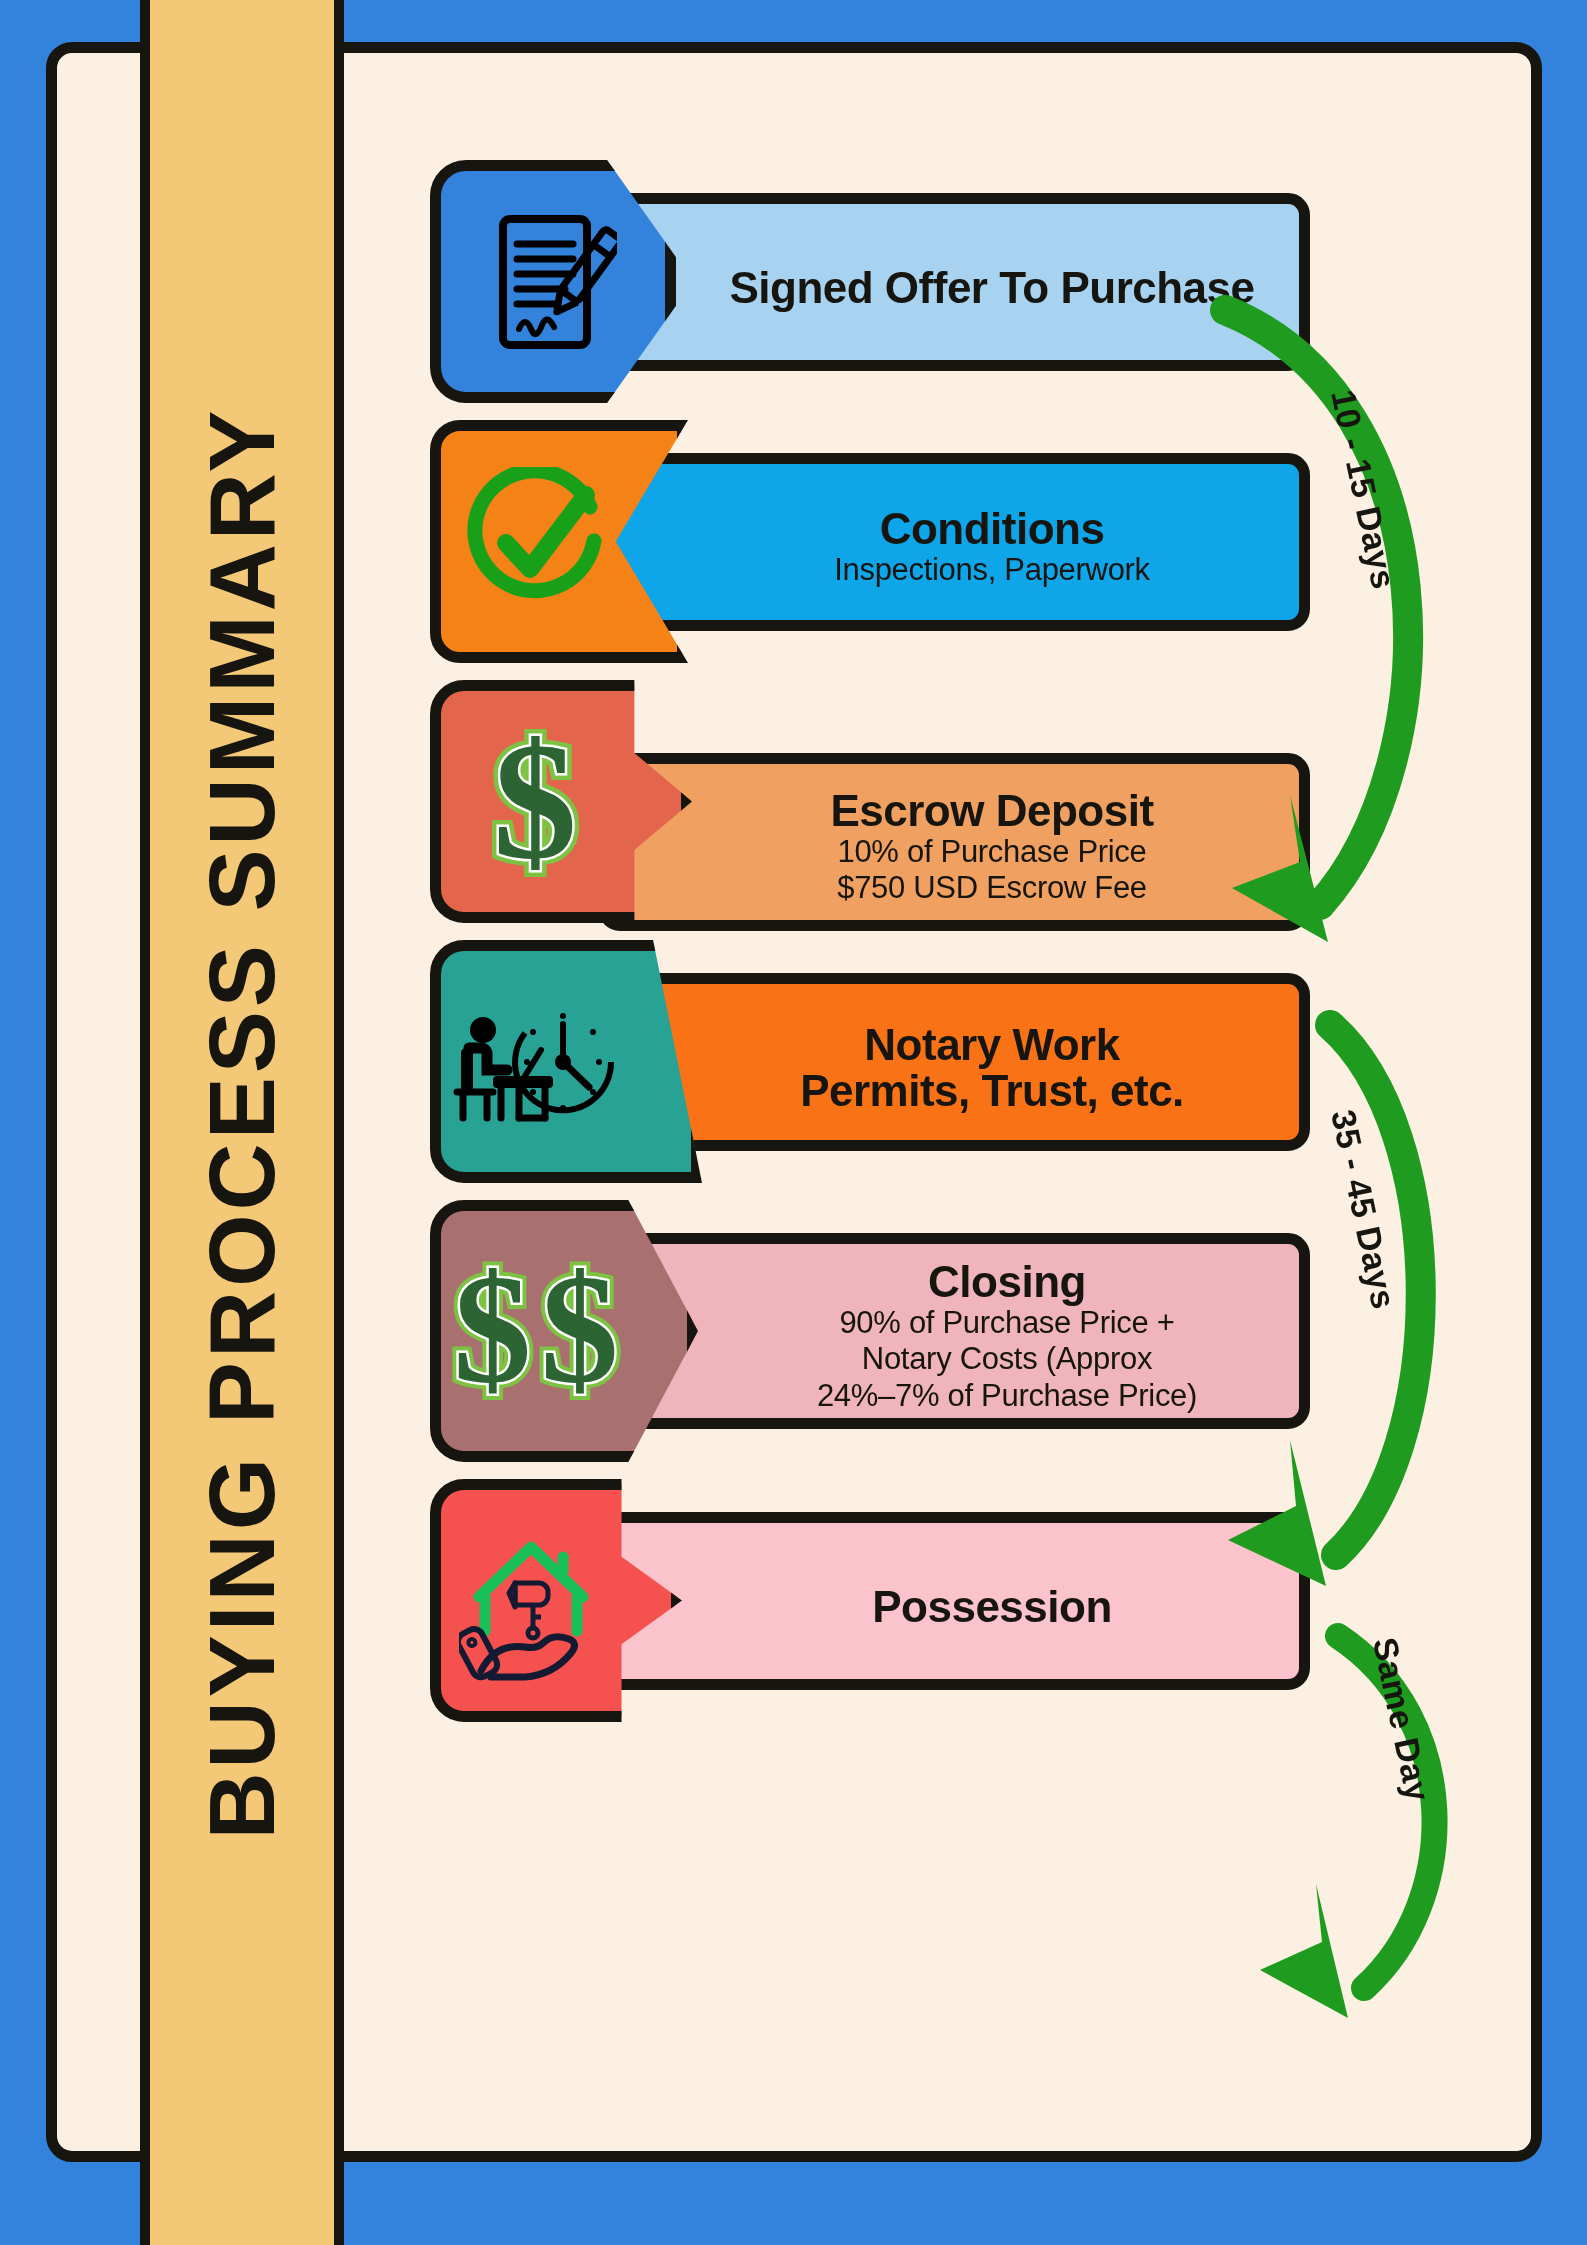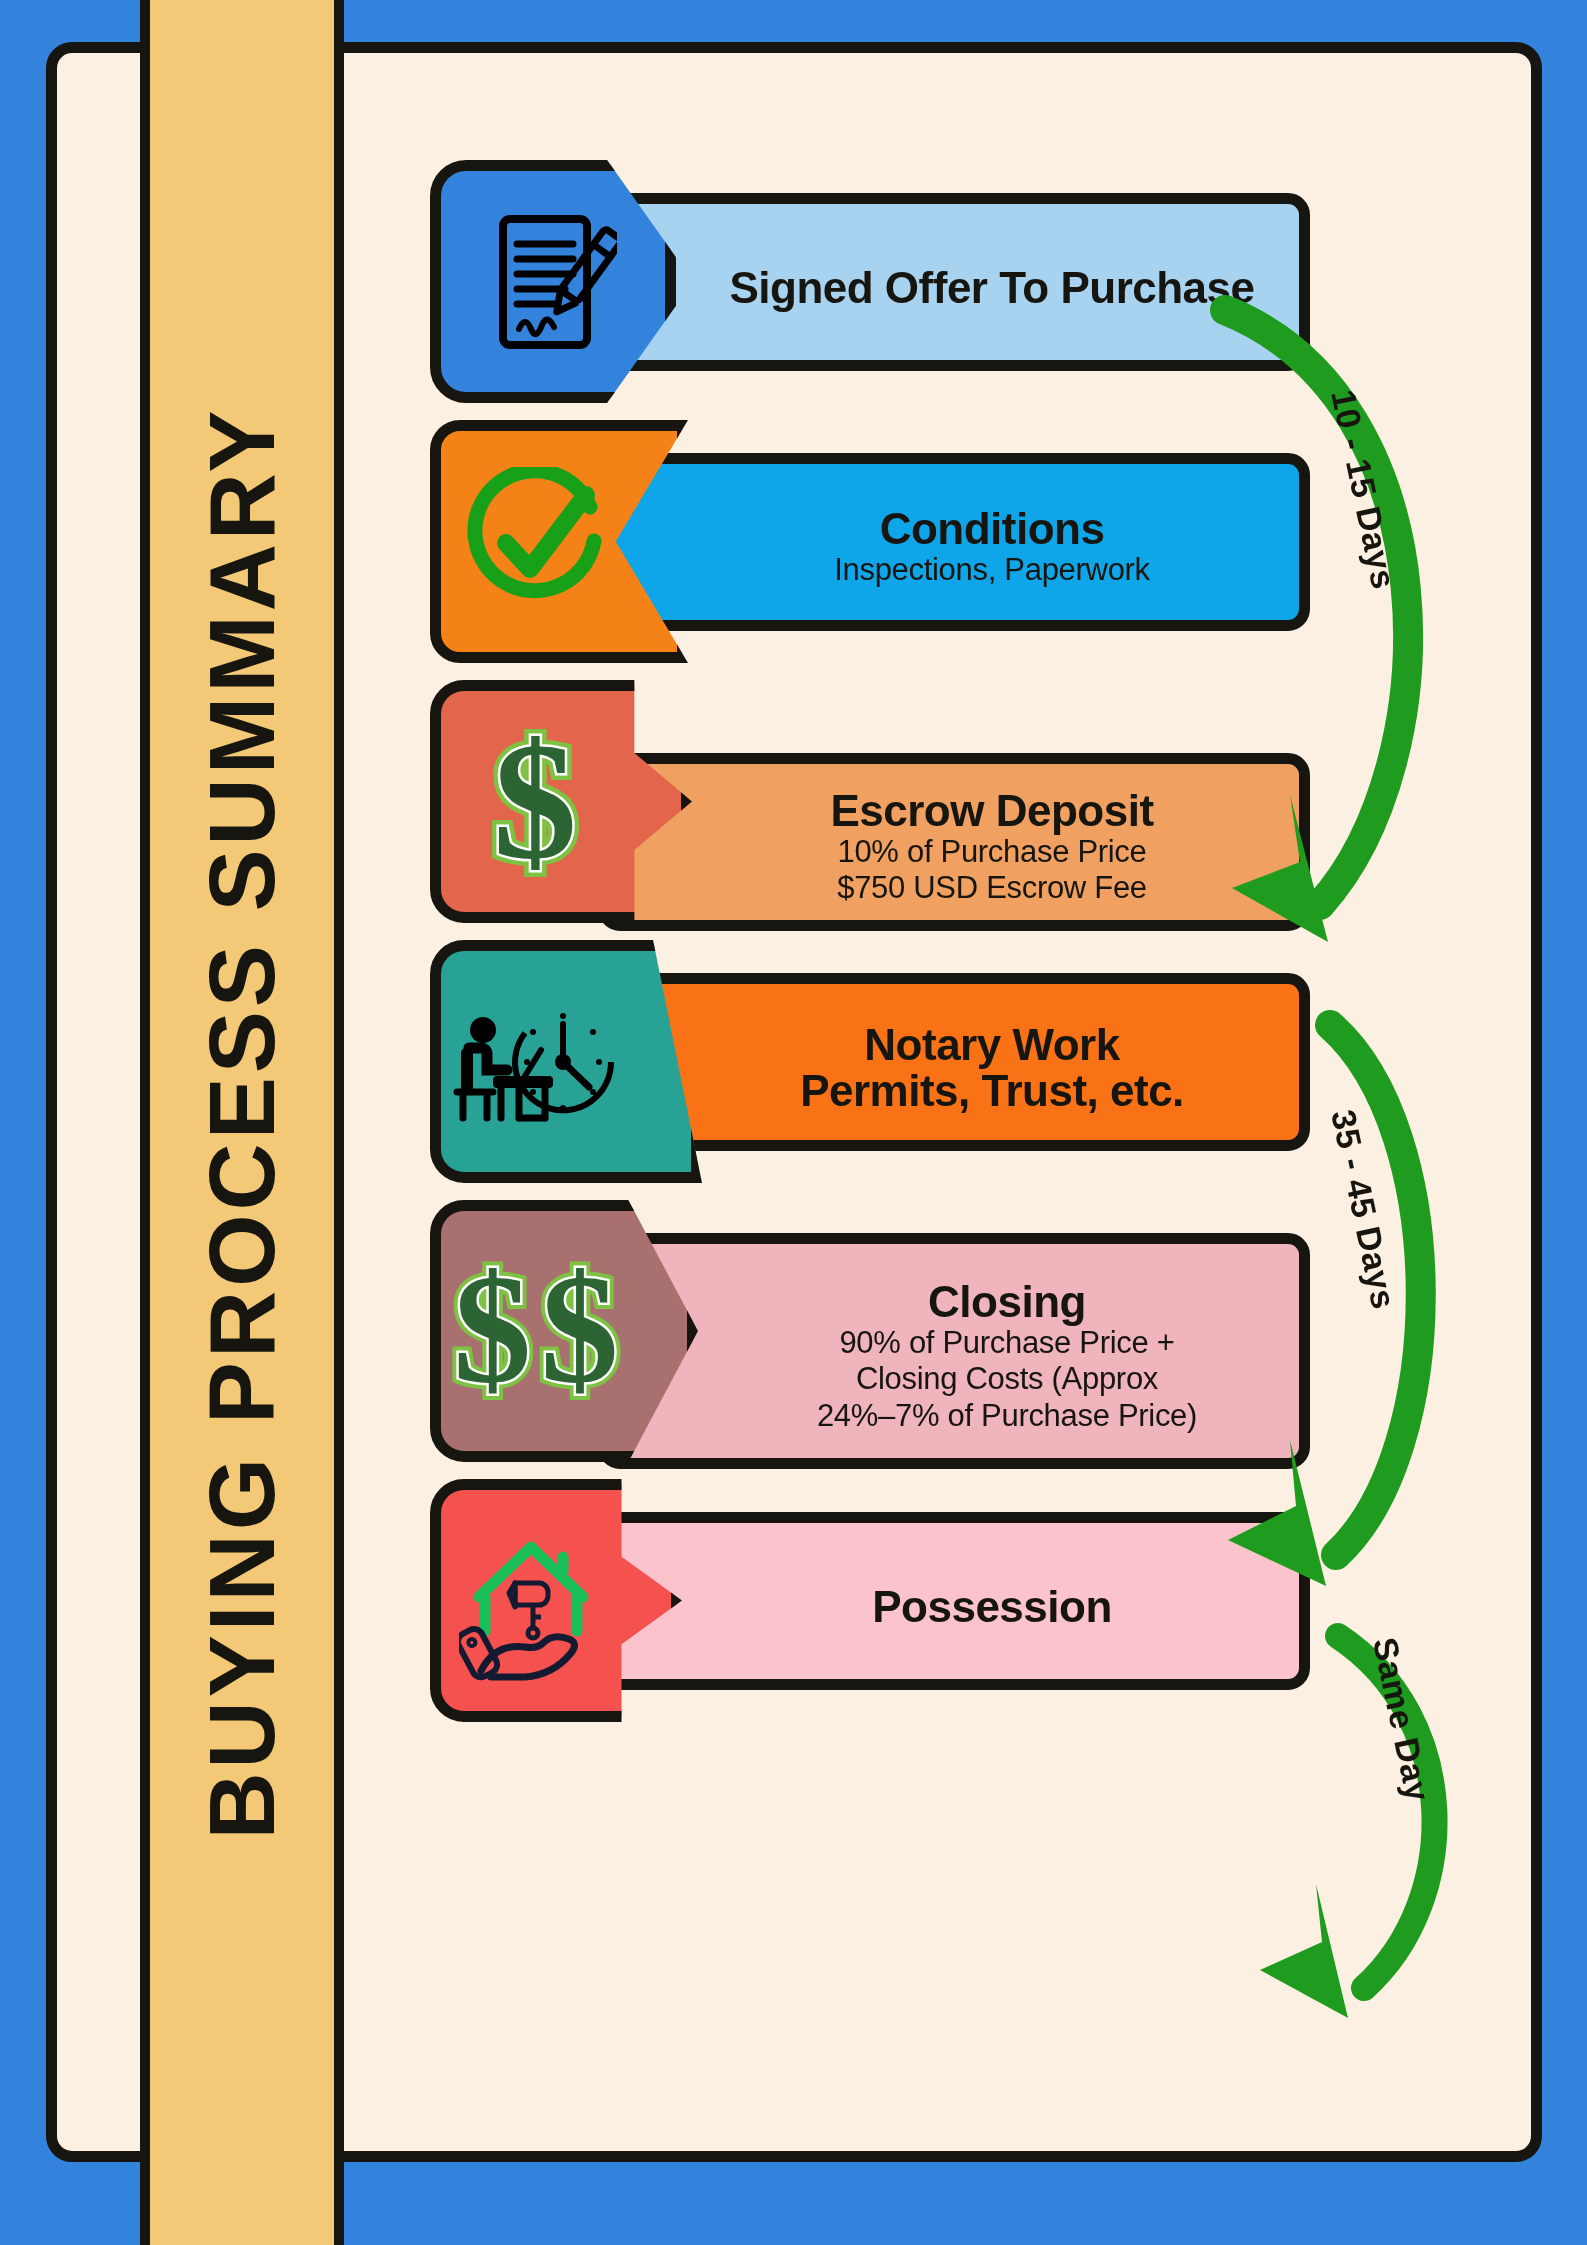--- a/index.html
+++ b/index.html
@@ -246,24 +246,24 @@
           <path d="M4 100 h36 M10 100 v26 M34 100 v26" stroke="#000" stroke-width="7" fill="none" stroke-linecap="round"></path>
           <rect x="40" y="84" width="60" height="12" rx="4" fill="#000"></rect>
           <path d="M48 96 v30 M92 96 v30 M66 96 v30" stroke="#000" stroke-width="7" stroke-linecap="round"></path>
           <path d="M66 126 h26" stroke="#000" stroke-width="7" stroke-linecap="round"></path>
           <path d="M72 84 l16 -26" stroke="#000" stroke-width="6" stroke-linecap="round"></path>
         </svg>
       </div>
     </div>
 
     <div class="step tall">
-      <div class="panel" style="background:#f0b4bd; height:236px; top:33px; padding-left:120px;">
+      <div class="panel" style="background:#f0b4bd; height:196px; top:33px; padding-left:120px;">
         <div class="title">Closing</div>
         <div class="sub">90% of Purchase Price +</div>
-        <div class="sub">Closing Costs (Approx</div>
+        <div class="sub">Notary Costs (Approx</div>
         <div class="sub">24%–7% of Purchase Price)</div>
       </div>
       <div class="icon-tab shape-hex" style="background:#a8706f;">
         <svg width="192" height="160" viewBox="0 0 192 160" style="margin-right:56px;">
           <text x="52" y="132" font-family="'Liberation Serif', serif" font-size="158" font-weight="bold" text-anchor="middle" fill="#2c6433" stroke="#7dc242" stroke-width="13" paint-order="stroke">$</text>
           <text x="52" y="132" font-family="'Liberation Serif', serif" font-size="158" font-weight="bold" text-anchor="middle" fill="#2c6433" stroke="#fff" stroke-width="5" paint-order="stroke">$</text>
           <text x="140" y="132" font-family="'Liberation Serif', serif" font-size="158" font-weight="bold" text-anchor="middle" fill="#2c6433" stroke="#7dc242" stroke-width="13" paint-order="stroke">$</text>
           <text x="140" y="132" font-family="'Liberation Serif', serif" font-size="158" font-weight="bold" text-anchor="middle" fill="#2c6433" stroke="#fff" stroke-width="5" paint-order="stroke">$</text>
         </svg>
       </div>

